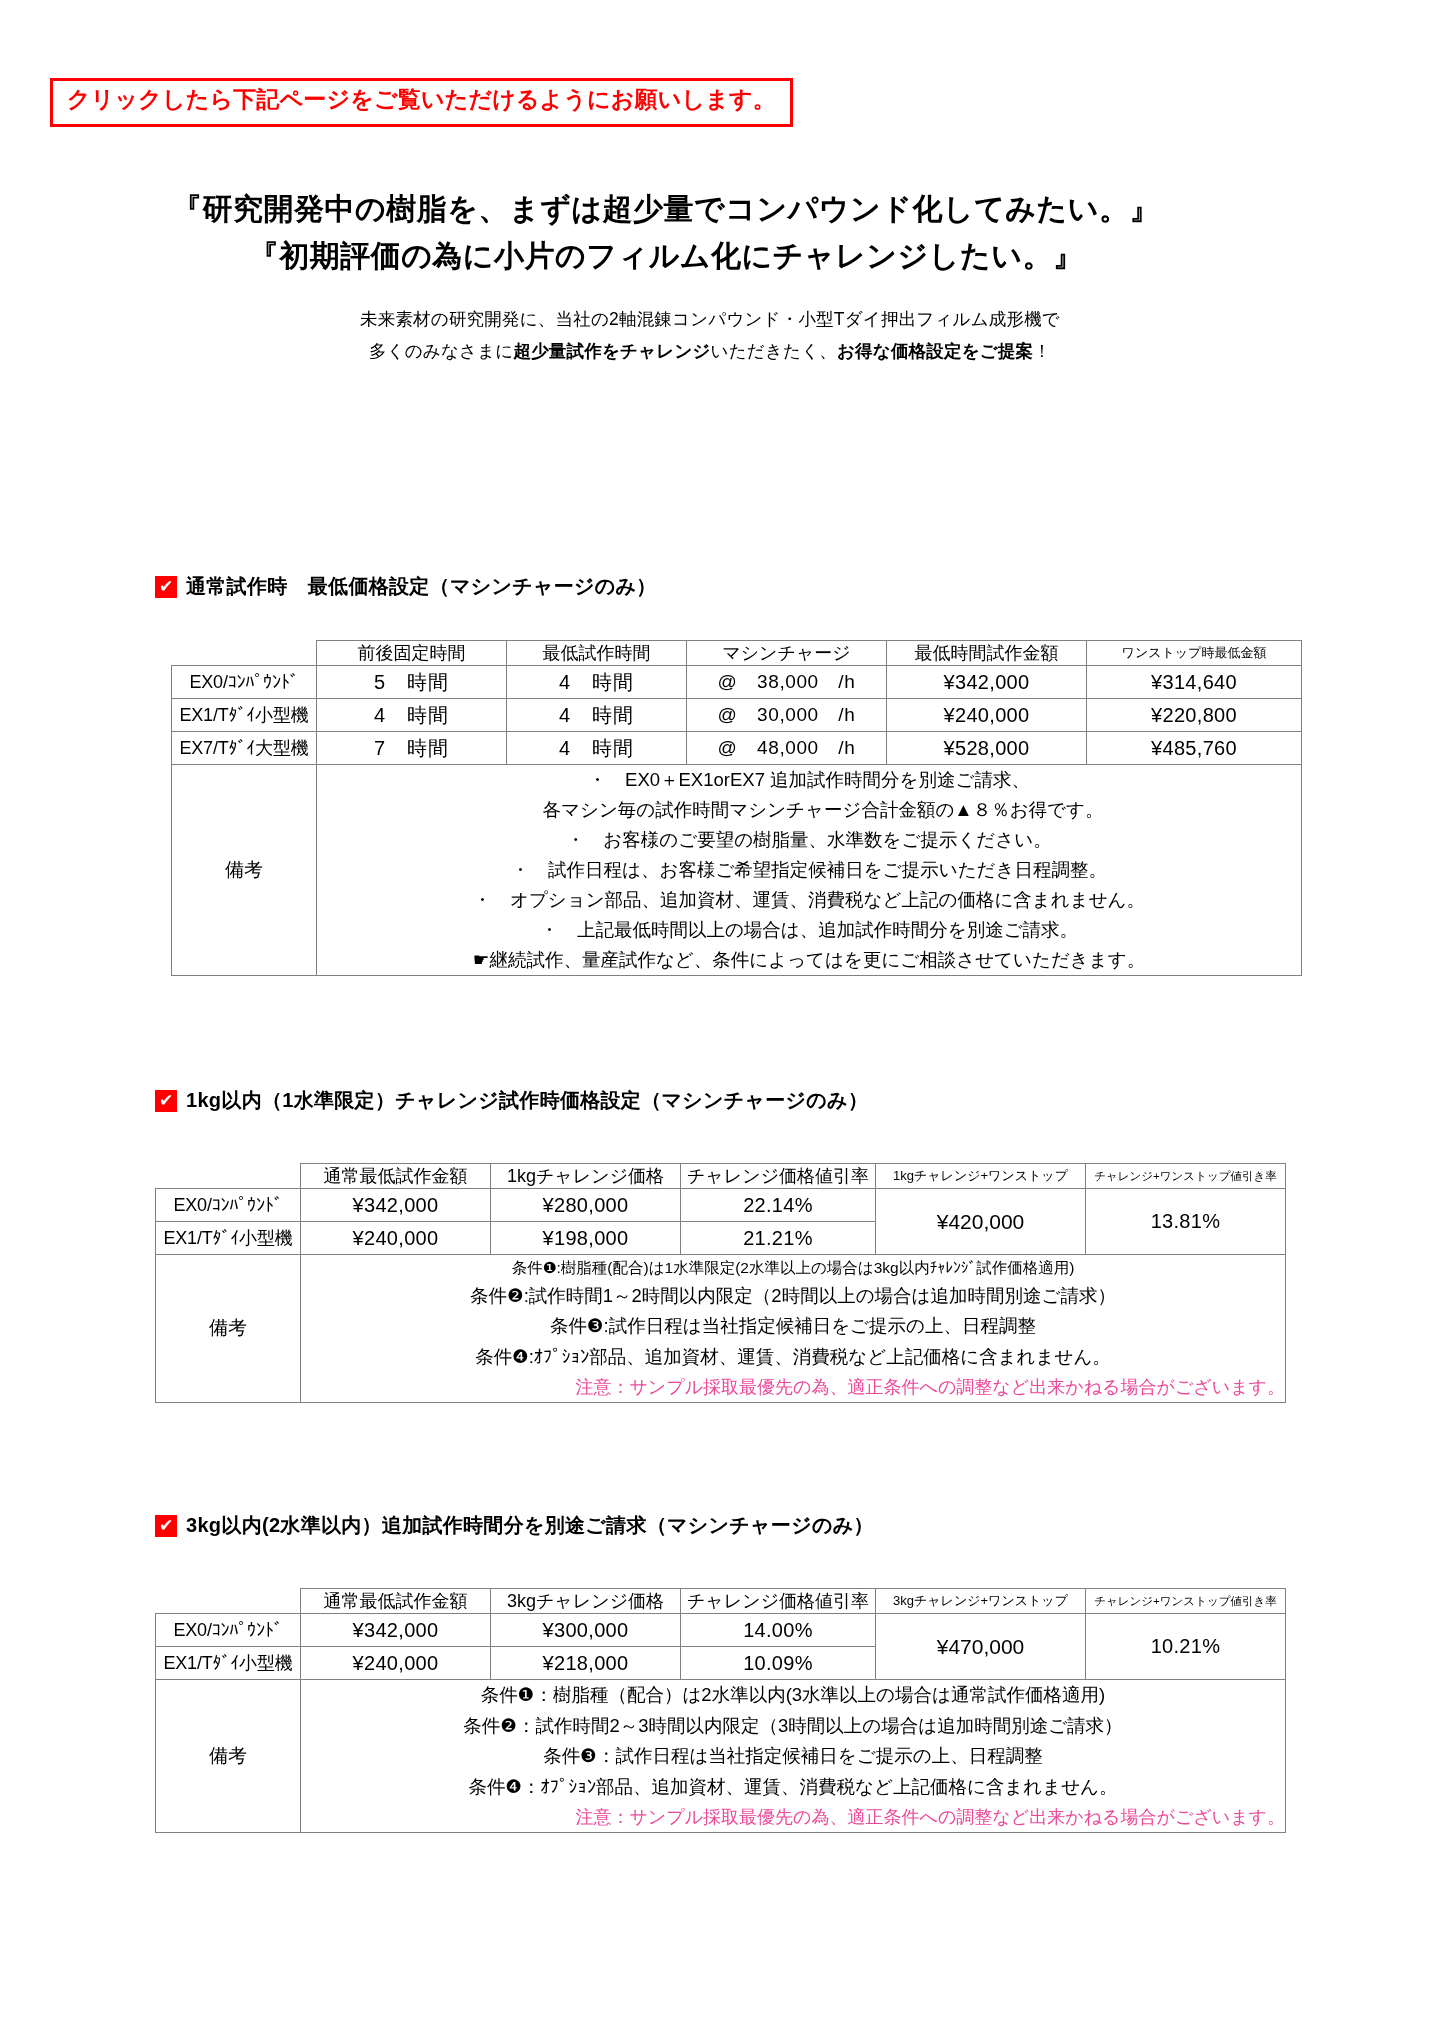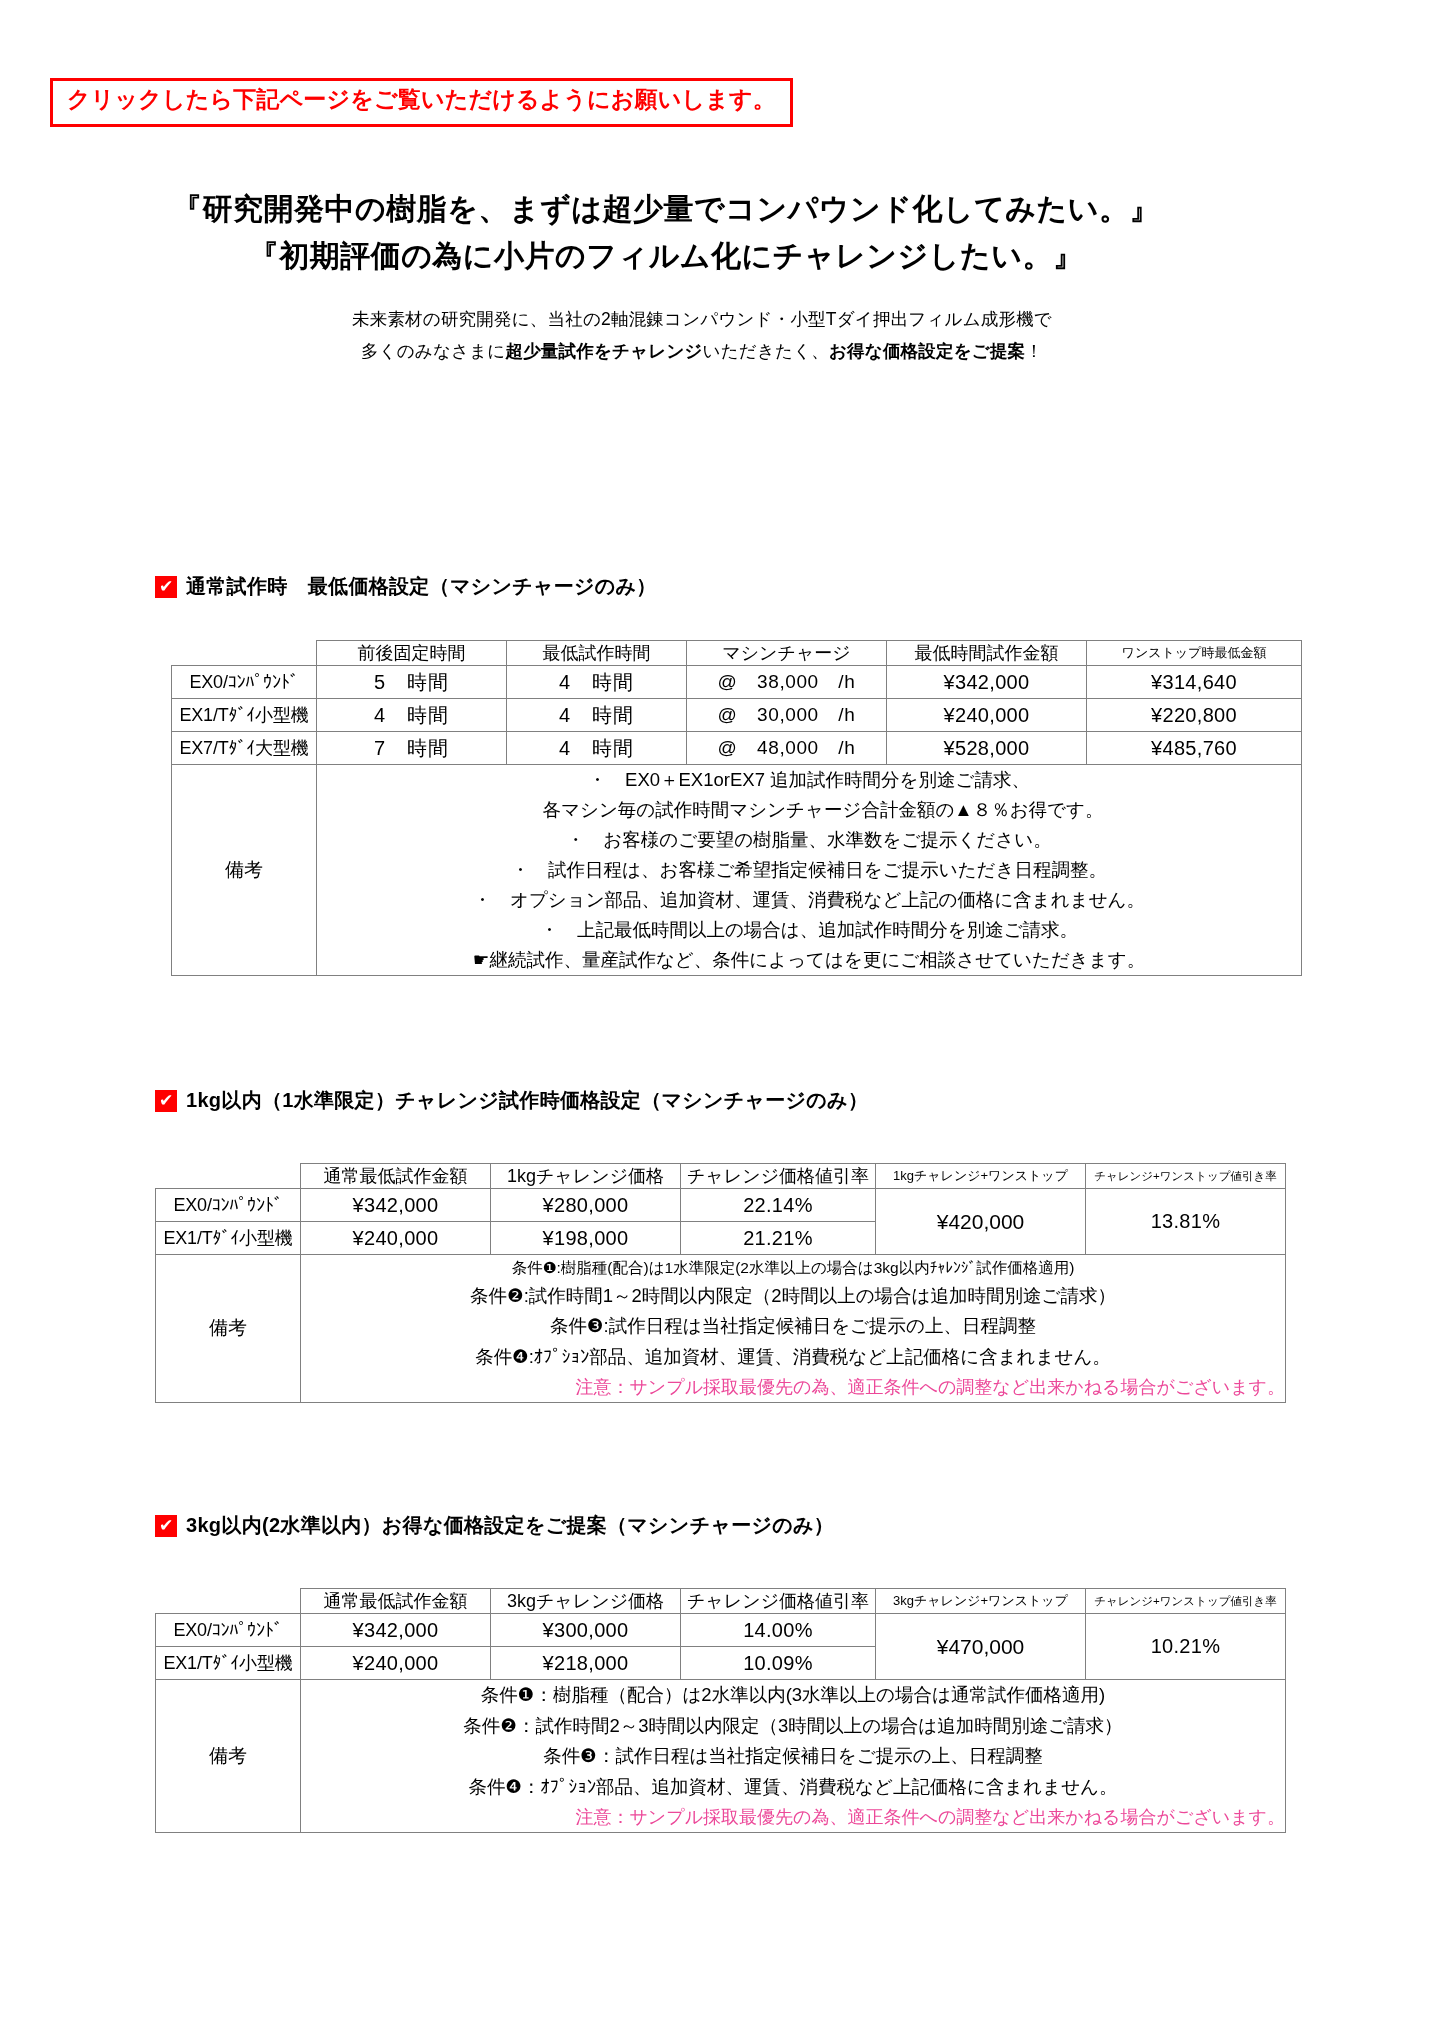--- a/index.html
+++ b/index.html
@@ -52,21 +52,21 @@
   .headline {
     font-weight: bold;
     font-size: 30px;
     line-height: 1.58;
     letter-spacing: 0.5px;
   }
 
   
   .lead-block {
     position: absolute;
-    left: 8px;
+    left: 16px;
     top: 303px;
     width: 1388px;
     text-align: center;
   }
   .lead {
     font-size: 17.5px;
     line-height: 1.85;
     letter-spacing: 0.2px;
   }
   .lead b { font-weight: bold; }
@@ -310,21 +310,21 @@
           <div class="cond-line">条件❸:試作日程は当社指定候補日をご提示の上、日程調整</div>
           <div class="cond-line">条件❹:ｵﾌﾟｼｮﾝ部品、追加資材、運賃、消費税など上記価格に含まれません。</div>
           <div class="rm-red">注意：サンプル採取最優先の為、適正条件への調整など出来かねる場合がございます。</div>
         </td>
       </tr>
     </tbody>
   </table>
 
   <div class="section-head" style="left:155px; top:1512px;">
     <span class="check-box">✔</span>
-    <span class="section-title">3kg以内(2水準以内）お得な価格設定をご提案（マシンチャージのみ）</span>
+    <span class="section-title">3kg以内(2水準以内）追加試作時間分を別途ご請求（マシンチャージのみ）</span>
   </div>
 
   <table class="grid" style="left:155px; top:1588px; width:1130px;">
     <colgroup>
       <col style="width:145px">
         <col style="width:190px">
         <col style="width:190px">
       <col style="width:195px">
         <col style="width:210px">
         <col style="width:200px">

